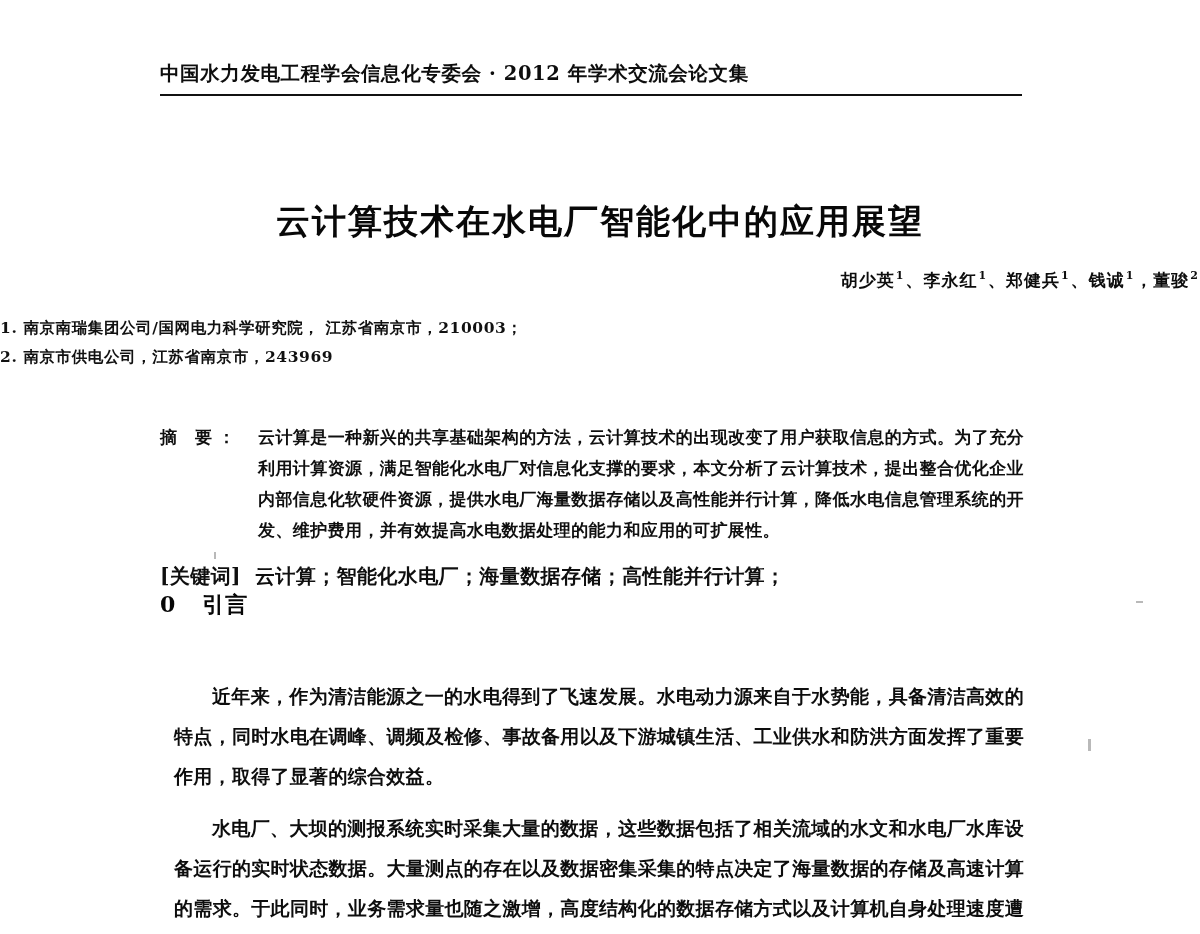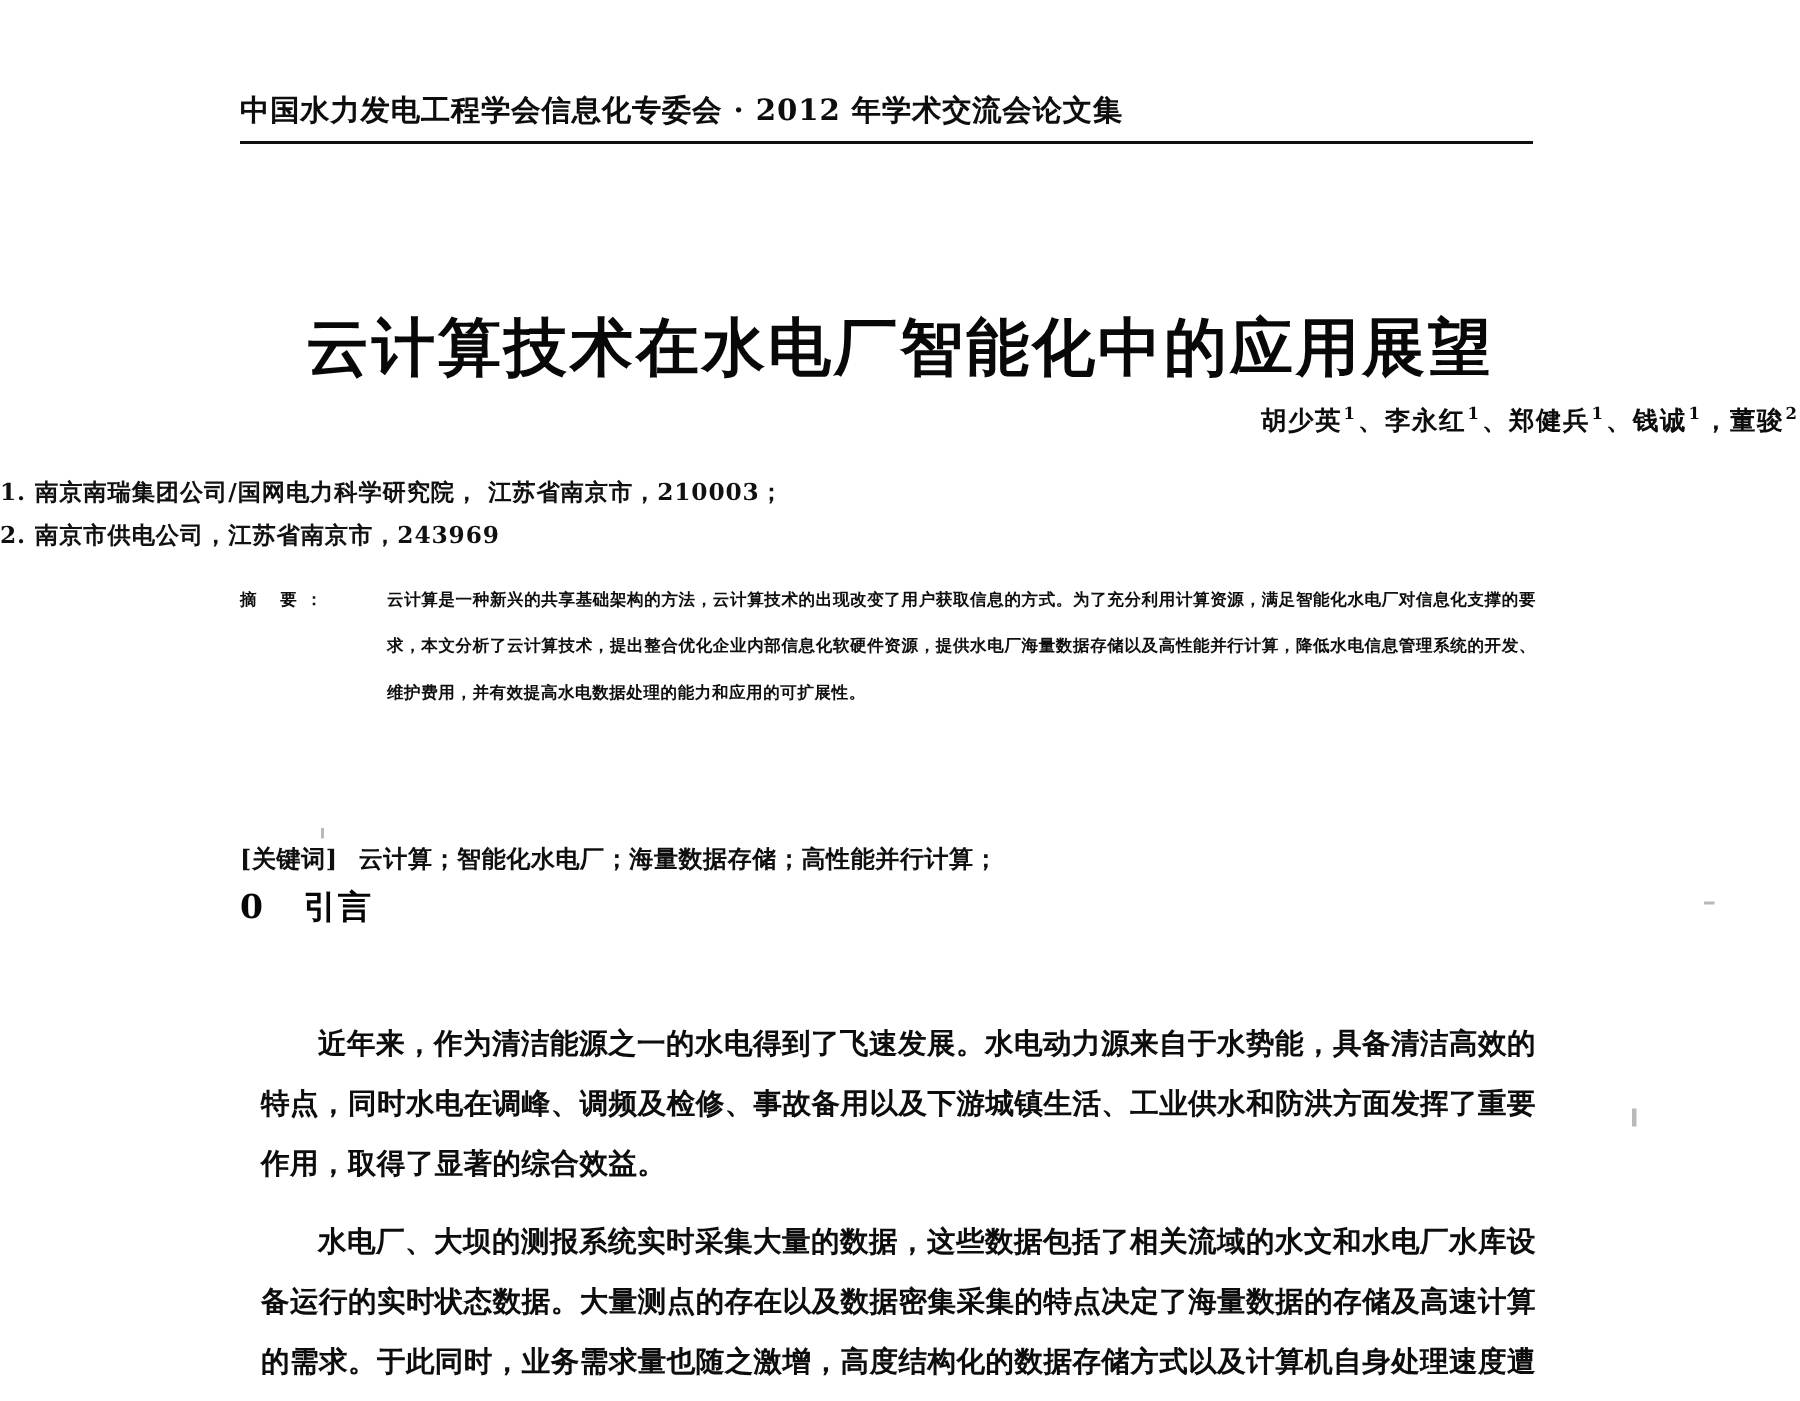--- a/index.html
+++ b/index.html
@@ -48,21 +48,21 @@
 
   
   .doc-title {
     position: absolute;
     left: 0;
     top: 176px;
     width: 1200px;
     text-align: center;
     font-family: "DejaVu Serif", "Liberation Serif", serif;
     font-weight: 700;
-    font-size: 42px;
+    font-size: 34px;
     letter-spacing: 2px;
     color: #080808;
   }
 
   
   .authors {
     position: absolute;
     left: 0;
     top: 269px;
     width: 1200px;
@@ -92,25 +92,25 @@
     font-size: 15.5px;
     letter-spacing: 0.6px;
     color: #111111;
   }
   .affil-line { margin-bottom: 8px; }
 
   
   .abstract {
     position: absolute;
     left: 160px;
-    top: 384px;
+    top: 422px;
     width: 864px;
     font-family: "DejaVu Serif", "Liberation Serif", serif;
     font-weight: 700;
-    font-size: 11px;
+    font-size: 17px;
     line-height: 31px;
     letter-spacing: 0.4px;
     color: #0f0f0f;
     text-align: justify;
   }
   .abstract-label {
     float: left;
     width: 96px;
     font-weight: 700;
     letter-spacing: 6px;
@@ -123,21 +123,21 @@
   }
 
   
   .keywords {
     position: absolute;
     left: 160px;
     top: 563px;
     width: 864px;
     font-family: "DejaVu Serif", "Liberation Serif", serif;
     font-weight: 700;
-    font-size: 16px;
+    font-size: 20px;
     letter-spacing: 0.4px;
     color: #0f0f0f;
   }
   .kw-label { font-weight: 700; }
   .kw-body { margin-left: 14px; }
 
   
   .section-head {
     position: absolute;
     left: 160px;

